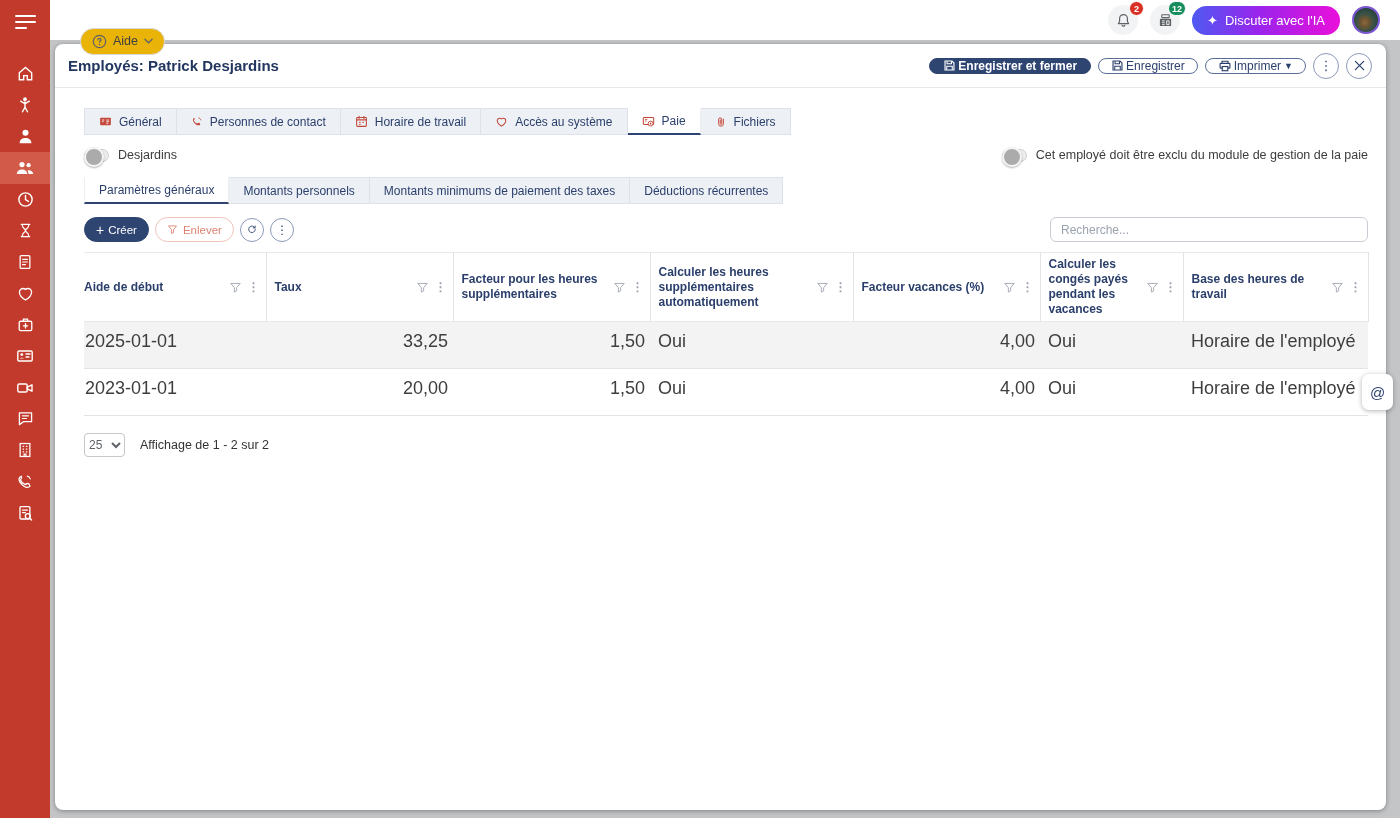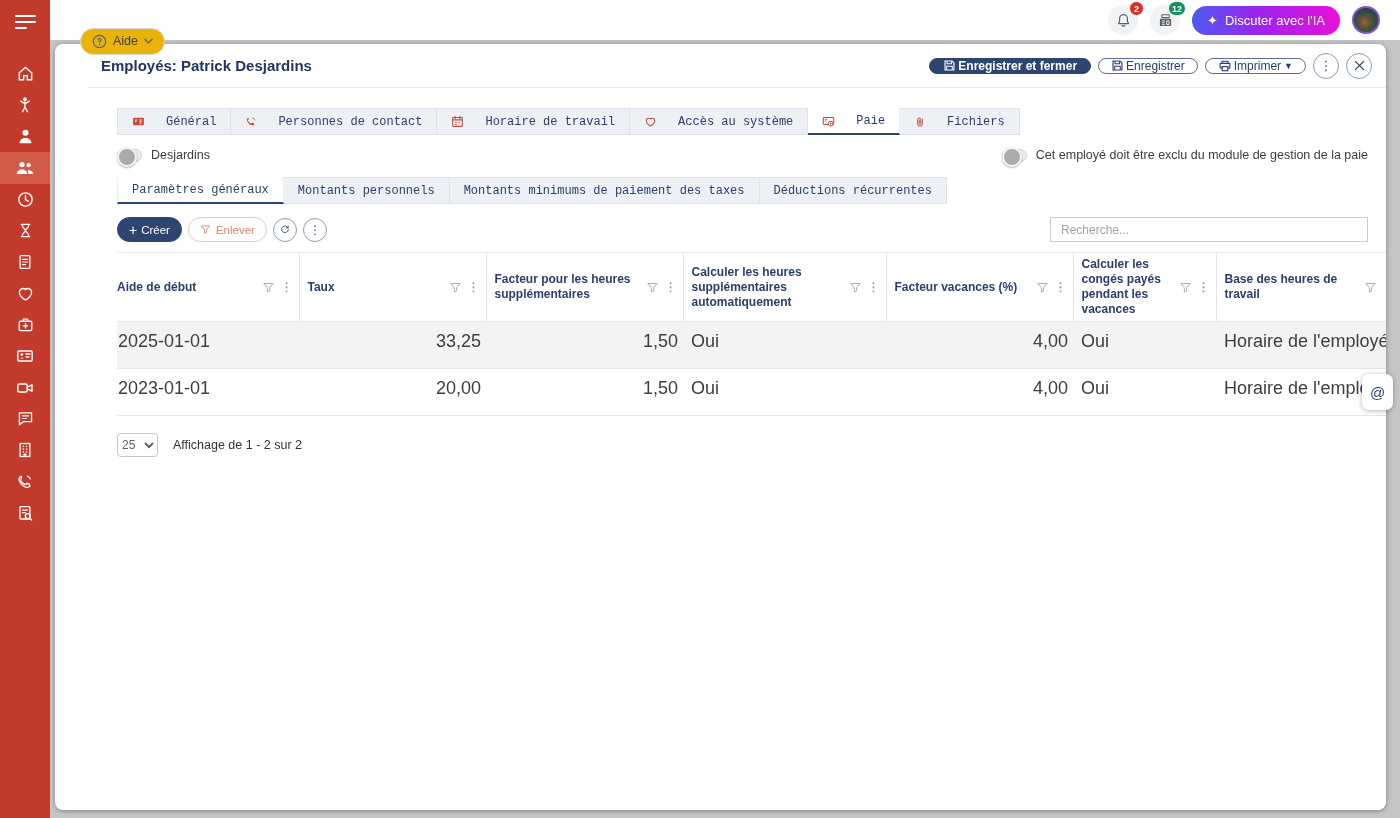--- a/index.html
+++ b/index.html
@@ -28,46 +28,46 @@
   .icon-circle { position:relative; width:30px; height:30px; border-radius:50%; background:#f1f3f4; display:flex; align-items:center; justify-content:center; cursor:pointer; }
   .badge { position:absolute; top:-4px; right:-6px; min-width:15px; height:15px; padding:0 3px; border-radius:8px; color:#fff; font-size:9px; font-weight:bold; display:flex; align-items:center; justify-content:center; border:1.5px solid #fff; }
   .badge.red { background:#d93025; }
   .badge.green { background:#168d5c; }
   .ai-btn { display:inline-flex; align-items:center; gap:7px; height:29px; padding:0 15px; border:none; border-radius:15px;
     background:linear-gradient(90deg,#4e5af2 0%, #9a24ec 45%, #ea10da 100%); color:#fff; font-size:13px; cursor:pointer; }
   .ai-btn .spark { font-size:13px; }
   .avatar { width:28px; height:28px; border-radius:50%; border:2px solid #7e57d6; cursor:pointer;
     background:radial-gradient(circle at 45% 60%, #8a6a3f 0%, #6e5430 22%, #3a5247 45%, #27403a 75%, #1e332e 100%); }
   
-  .card { position:absolute; left:55px; top:44px; width:1331px; height:766px; background:#fff; border-radius:8px; box-shadow:0 1px 5px rgba(0,0,0,.35); z-index:3; overflow:hidden;padding-left:33px; }
+  .card { position:absolute; left:55px; top:44px; width:1331px; height:766px; background:#fff; border-radius:8px; box-shadow:0 1px 5px rgba(0,0,0,.35); z-index:3; overflow:hidden; }
   .card-header { height:44px; display:flex; align-items:center; padding:0 14px 0 13px; border-bottom:1px solid #e8e8e8; }
   .page-title { font-size:15px; font-weight:bold; color:#22365f; }
   .header-actions { margin-left:auto; display:flex; align-items:center; gap:7px; }
   .btn { display:inline-flex; align-items:center; gap:2px; height:16px; border-radius:15px; font-size:12px; cursor:pointer; background:#fff; }
   .btn-primary { background:#2f4571; color:#fff; border:1px solid #2f4571; padding:0 13px; font-weight:bold; }
   .btn-outline { border:1px solid #5a6d96; color:#2b3f6c; padding:0 12px; }
   .btn-circle { width:26px; height:26px; border-radius:50%; border:1px solid #8b99ba; color:#2e4370; display:inline-flex; align-items:center; justify-content:center; background:#fff; font-size:13px; cursor:pointer; }
   .caret-down { font-size:9px; margin-left:1px; }
   
   .card-body { padding:20px 18px 0 29px; }
   .tabs-row { display:flex; }
-  .tab { display:inline-flex; align-items:center; gap:21px; height:27px; padding:0 14px; font-size:12px; color:#2b3f6c; background:#edf0f5; border:1px solid #dde1ea; border-left-width:0; cursor:pointer;font-family:Liberation Mono, monospace; }
+  .tab { display:inline-flex; align-items:center; gap:7px; height:27px; padding:0 14px; font-size:12px; color:#2b3f6c; background:#edf0f5; border:1px solid #dde1ea; border-left-width:0; cursor:pointer; }
   .tab:first-child { border-left-width:1px; }
   .tab.active { background:#fff; border-top-color:transparent; border-left-color:#eee; border-right-color:#eee; border-bottom:2px solid #2e4370; }
   .toggles-row { margin-top:13px; display:flex; align-items:center; justify-content:space-between; }
   .toggle-group { display:flex; align-items:center; gap:9px; font-size:12.5px; color:#3c3c3c; cursor:pointer; }
   .switch { position:relative; width:25px; height:13px; border-radius:7px; background:#ececec; border:1px solid #cfcfcf; }
   .switch::after { content:""; position:absolute; left:-1px; top:-2.5px; width:16px; height:16px; border-radius:50%; background:#ababab; border:2.5px solid #f5f5f5; box-shadow:0 1px 2px rgba(0,0,0,.3); }
   .subtabs-row { margin-top:15px; display:flex; }
   .toolbar-row { margin-top:13px; display:flex; align-items:center; }
   .btn-create { height:25px; border-radius:13px; background:#2f4571; border:1px solid #2f4571; color:#fff; padding:0 11px; font-size:11.5px; display:inline-flex; align-items:center; gap:4px; cursor:pointer; }
   .btn-create .plus { font-size:14px; line-height:1; font-weight:normal; }
   .btn-remove { height:25px; border-radius:13px; background:#fff; border:1px solid #f0c4bb; color:#dd8372; padding:0 11px; font-size:11.5px; display:inline-flex; align-items:center; gap:5px; margin-left:6px; cursor:pointer; }
   .small-circle { width:24px; height:24px; border-radius:50%; border:1px solid #8b99ba; background:#fff; color:#2e4370; display:inline-flex; align-items:center; justify-content:center; margin-left:6px; font-size:12px; cursor:pointer; }
-  .search-input { margin-left:auto; width:318px; height:25px; border:1px solid #c9ccd3; border-radius:0; padding:0 10px; font-size:12px; color:#3c3c3c; font-family:"Liberation Sans",sans-serif; }
+  .search-input { margin-left:auto; width:318px; height:25px; border:1px solid #c9ccd3; border-radius:6px; padding:0 10px; font-size:12px; color:#3c3c3c; font-family:"Liberation Sans",sans-serif; }
   .search-input::placeholder { color:#9aa3ad; }
   
   table.grid { margin-top:10px; width:1284px; border-collapse:collapse; table-layout:fixed; }
   .grid th { border-top:1px solid #e7e7e7; border-bottom:1px solid #e7e7e7; border-right:1px solid #e3e3e3; height:45px; padding:4px 6px 4px 8px; vertical-align:middle; }
   .grid th:first-child { padding-left:0; }
   .grid th:last-child { border-right:1px solid #e3e3e3; }
   .th-in { display:flex; align-items:center; }
   .th-label { flex:1; font-size:12px; font-weight:bold; color:#2b3f6c; text-align:left; line-height:1.25; }
   .th-dots { color:#9aa0ab; font-size:12px; margin-left:6px; cursor:pointer; letter-spacing:0; }
   .funnel { flex:none; margin-left:4px; cursor:pointer; }

